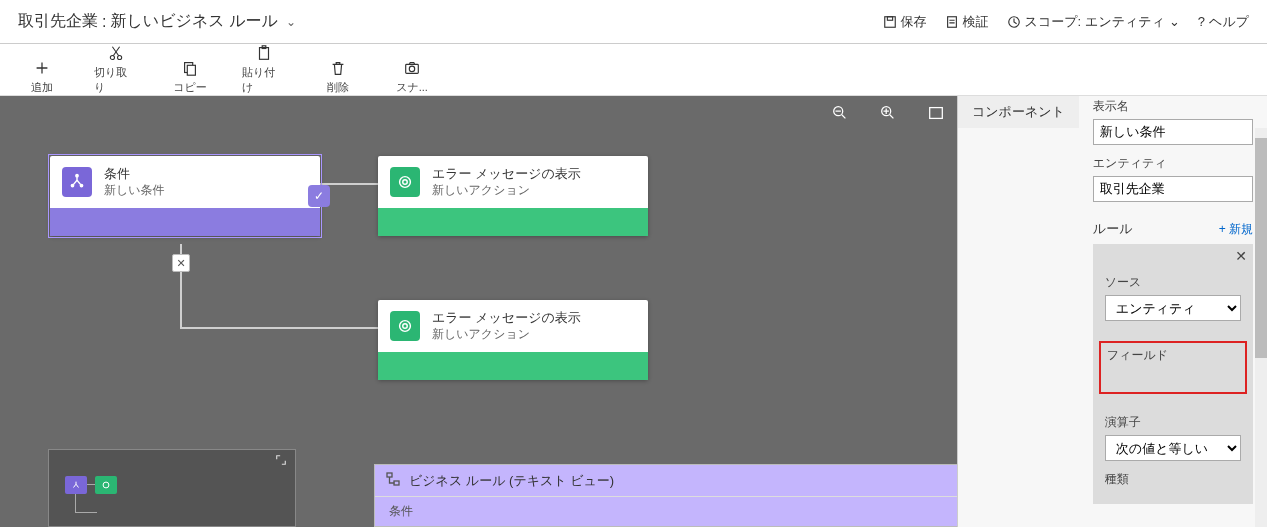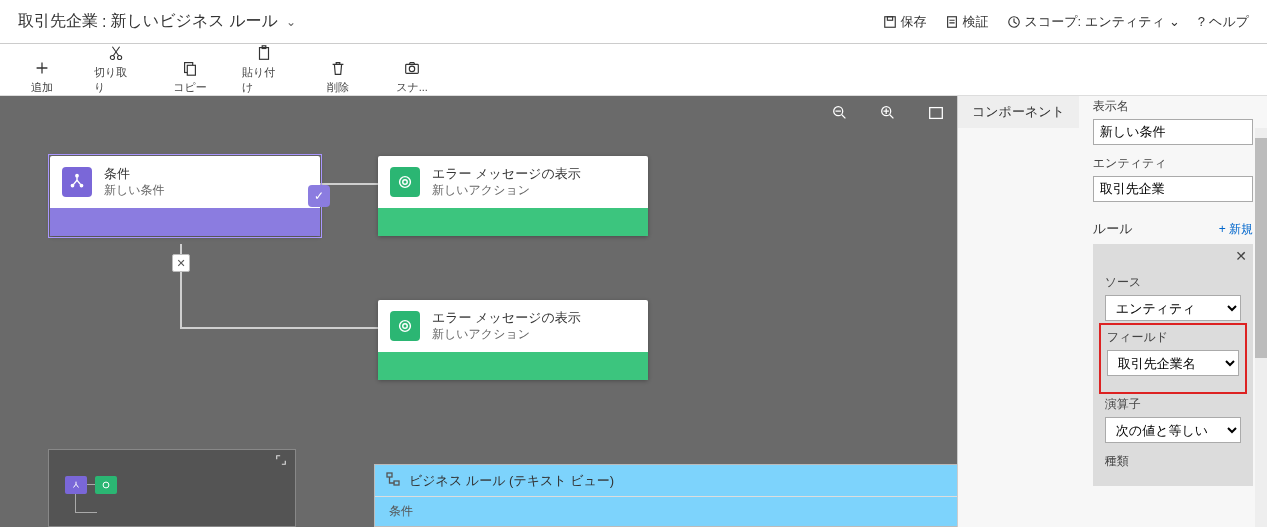--- a/index.html
+++ b/index.html
@@ -44,40 +44,40 @@
 .connector-v { position:absolute; width:2px; background:#cfcfcf; }
 .close-x { position:absolute; width:18px; height:18px; background:#fff; border:1px solid #bbb; border-radius:2px; display:flex; align-items:center; justify-content:center; font-size:11px; color:#555; }
 
 
 .minimap { position:absolute; left:48px; bottom:0; width:248px; height:78px; background:#545454; border:1px solid #888; }
 .minimap .expand { position:absolute; top:4px; right:6px; width:14px; height:14px; color:#ddd; }
 .mm-node { position:absolute; width:22px; height:18px; border-radius:2px; display:flex; align-items:center; justify-content:center; }
 .mm-conn { position:absolute; background:#aaa; }
 
 
-.textview { position:absolute; left:374px; bottom:0; width:672px; background:#7dd3fc; border:1px solid #bbb; }
+.textview { position:absolute; left:374px; bottom:0; width:672px; background:#c4b5fd; border:1px solid #bbb; }
 .tv-head { display:flex; align-items:center; gap:8px; padding:6px 10px; border-bottom:1px solid #ddd; position:relative; }
 .tv-head .expand { position:absolute; right:8px; top:6px; color:#666; }
 .tv-body { padding:6px 14px; font-size:12px; color:#555; }
 
 
 .side { width: 310px; border-left: 1px solid #ccc; background:#f7f7f7; display:flex; flex-direction:row; overflow:hidden; position:relative; }
 .tabs { display:flex; height:32px; background:#eee; }
 .tab { padding: 7px 14px; font-size:13px; color:#333; cursor:pointer; }
 .tab.active { background:#dcdcdc; }
 .side-body { flex:1; padding: 2px 14px 10px 14px; overflow-y:auto; }
 .side-body .lbl { font-size:12px; color:#444; margin-top:10px; margin-bottom:4px; }
 .side-body input[type=text], .side-body select { width:100%; height:26px; border:1px solid #aaa; padding:0 6px; font-size:13px; background:#fff; }
 .rule-head { display:flex; justify-content:space-between; align-items:center; margin-top:18px; font-size:13px; }
 .rule-head .new { color:#0066cc; cursor:pointer; font-size:12px; }
 .rule-card { margin-top:6px; background:#dcdcdc; position:relative; }
 .rule-card-head { height:24px; position:relative; }
 .rule-card-head .close { position:absolute; right:6px; top:4px; font-size:14px; color:#444; cursor:pointer; }
 .rule-card-body { padding:6px 12px 12px 12px; }
-.field-hl { border:2px solid #d22; padding:4px 6px 16px 6px; margin:2px -6px; }
+.field-hl { border:2px solid #d22; padding:4px 6px 24px 6px; margin:20px -6px; }
 .scrollbar { position:absolute; right:0; top:32px; bottom:0; width:12px; background:#eee; }
 .scrollbar-thumb { position:absolute; right:0; width:12px; background:#bcbcbc; }
 </style>
 </head>
 <body>
 
 <div class="topbar">
   <div class="title-wrap">
     <span>取引先企業</span>
       <span>:</span>
@@ -308,21 +308,20 @@
       <div class="rule-card">
         <div class="rule-card-head">
           <span class="close">✕</span>
         </div>
         <div class="rule-card-body">
           <div class="lbl" style="margin-top:0;font-family:Liberation Serif, serif;">ソース</div>
           <select><option>エンティティ</option></select>
 
           <div class="field-hl">
             <div class="lbl" style="margin-top:0;">フィールド</div>
-            <select><option>取引先企業名</option></select>
           </div>
 
           <div class="lbl" style="margin-top:2px;">演算子</div>
           <select><option>次の値と等しい</option></select>
 
           <div class="lbl">種類</div>
         </div>
       </div>
     </div>
     <div class="scrollbar">

